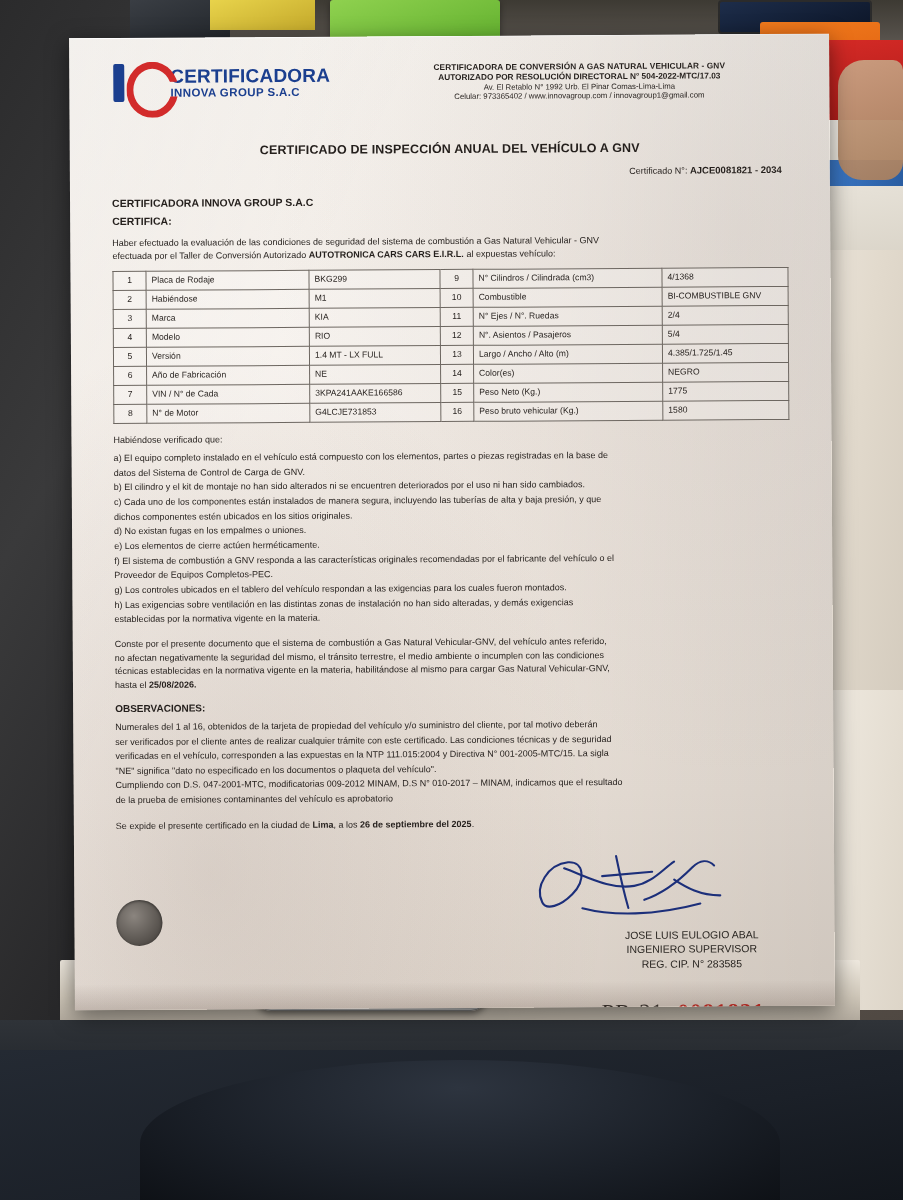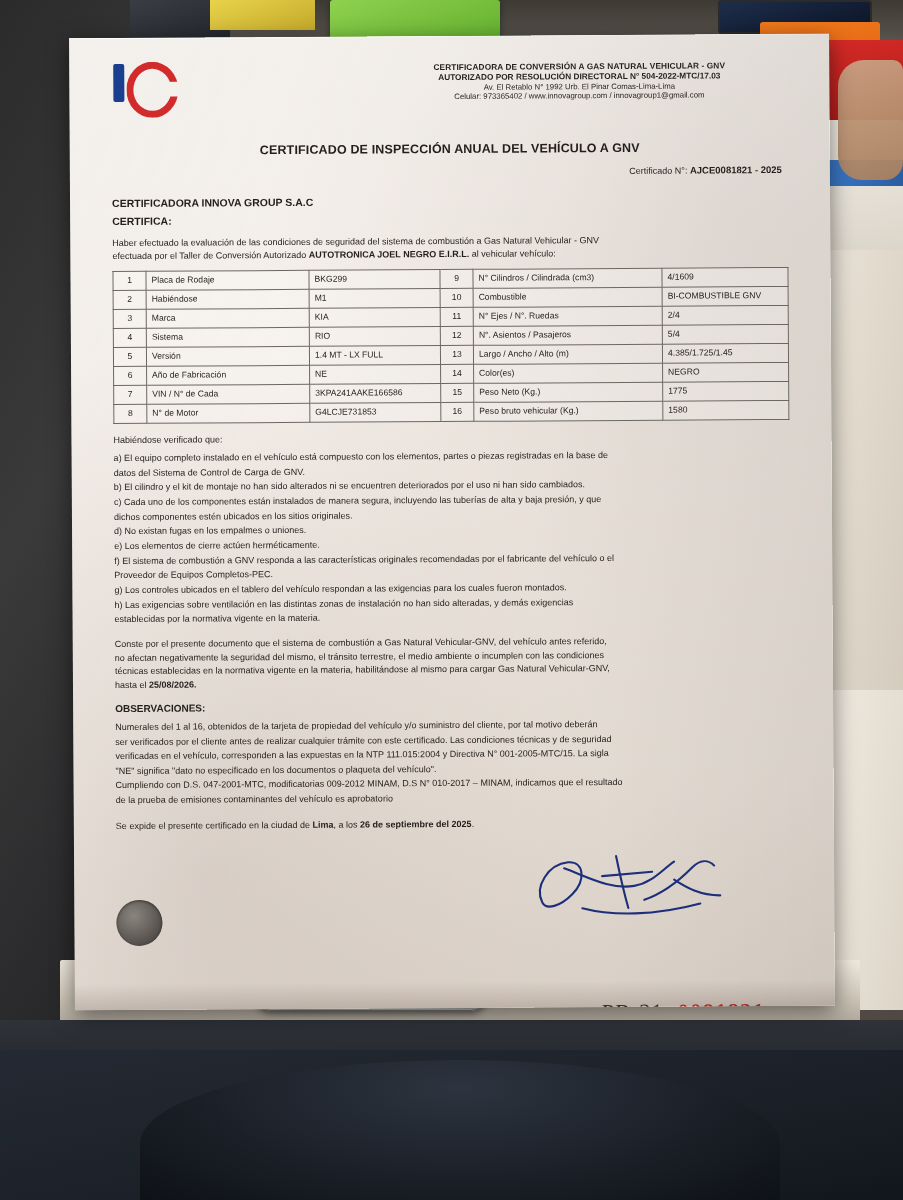--- a/index.html
+++ b/index.html
@@ -300,77 +300,81 @@
 
   <div id="sheet">
     <div class="sheet-inner">
 
       <div class="hdr">
         <div class="logo">
           <div class="logo-mark">
             <div class="logo-i"></div>
             <div class="logo-g"></div>
           </div>
+          <div class="logo-text">
+            <div class="l1">CERTIFICADORA</div>
+            <div class="l2">INNOVA GROUP S.A.C</div>
+          </div>
         </div>
         <div class="hdr-lines">
           <div class="h1">CERTIFICADORA DE CONVERSIÓN A GAS NATURAL VEHICULAR - GNV</div>
           <div class="h2">AUTORIZADO POR RESOLUCIÓN DIRECTORAL N° 504-2022-MTC/17.03</div>
           <div class="h3">Av. El Retablo N° 1992 Urb. El Pinar Comas-Lima-Lima</div>
           <div class="h4">Celular: 973365402 / www.innovagroup.com / innovagroup1@gmail.com</div>
         </div>
       </div>
 
       <div class="doc-title">CERTIFICADO DE INSPECCIÓN ANUAL DEL VEHÍCULO A GNV</div>
 
       <div class="cert-no">
         <span>Certificado N°:</span>
-        <b>AJCE0081821 - 2025</b>
+        <b>AJCE0081821 - 2034</b>
       </div>
 
       <div class="company">CERTIFICADORA INNOVA GROUP S.A.C</div>
       <div class="certifica">CERTIFICA:</div>
 
       <div class="intro">
         <div>Haber efectuado la evaluación de las condiciones de seguridad del sistema de combustión a Gas Natural Vehicular - GNV</div>
         <div>
           <span>efectuada por el Taller de Conversión Autorizado</span>
-          <b>AUTOTRONICA JOEL NEGRO E.I.R.L.</b>
-          <span>al vehicular vehículo:</span>
+          <b>AUTOTRONICA CARS CARS E.I.R.L.</b>
+          <span>al expuestas vehículo:</span>
         </div>
       </div>
 
       <table class="data">
         <tbody>
           <tr>
             <td class="num">1</td>
             <td class="lbl">Placa de Rodaje</td>
             <td class="val">BKG299</td>
             <td class="num">9</td>
             <td class="lbl2">N° Cilindros / Cilindrada (cm3)</td>
-            <td class="val2">4/1609</td>
+            <td class="val2">4/1368</td>
           </tr>
           <tr>
             <td class="num">2</td>
             <td class="lbl">Habiéndose</td>
             <td class="val">M1</td>
             <td class="num">10</td>
             <td class="lbl2">Combustible</td>
             <td class="val2">BI-COMBUSTIBLE GNV</td>
           </tr>
           <tr>
             <td class="num">3</td>
             <td class="lbl">Marca</td>
             <td class="val">KIA</td>
             <td class="num">11</td>
             <td class="lbl2">N° Ejes / N°. Ruedas</td>
             <td class="val2">2/4</td>
           </tr>
           <tr>
             <td class="num">4</td>
-            <td class="lbl">Sistema</td>
+            <td class="lbl">Modelo</td>
             <td class="val">RIO</td>
             <td class="num">12</td>
             <td class="lbl2">N°. Asientos / Pasajeros</td>
             <td class="val2">5/4</td>
           </tr>
           <tr>
             <td class="num">5</td>
             <td class="lbl">Versión</td>
             <td class="val">1.4 MT - LX FULL</td>
             <td class="num">13</td>
@@ -452,20 +456,25 @@
           <g fill="none" stroke="#1c2f7a" stroke-width="2.1" stroke-linecap="round" stroke-linejoin="round">
             <path d="M18 56 C10 40, 24 18, 44 16 C60 15, 62 34, 48 48 C36 60, 22 64, 18 56 Z"></path>
             <path d="M40 22 C62 30, 86 44, 110 40 C128 37, 138 24, 150 16"></path>
             <path d="M92 10 C96 30, 100 48, 104 62"></path>
             <path d="M78 30 L128 26"></path>
             <path d="M120 54 C138 48, 154 36, 168 22 C176 14, 184 14, 190 20"></path>
             <path d="M150 34 C162 42, 176 50, 196 50"></path>
             <path d="M58 62 C88 70, 130 70, 176 58"></path>
           </g>
         </svg>
+        <div class="sig-block">
+          <div>JOSE LUIS EULOGIO ABAL</div>
+          <div>INGENIERO SUPERVISOR</div>
+          <div>REG. CIP. N° 283585</div>
+        </div>
         <div class="pr-line">
           <span>PR-21-</span>
           <span class="pr-num">0081821</span>
         </div>
       </div>
 
     </div>
     <div class="punch-hole"></div>
     <div class="edge-shadow-bottom"></div>
   </div>

